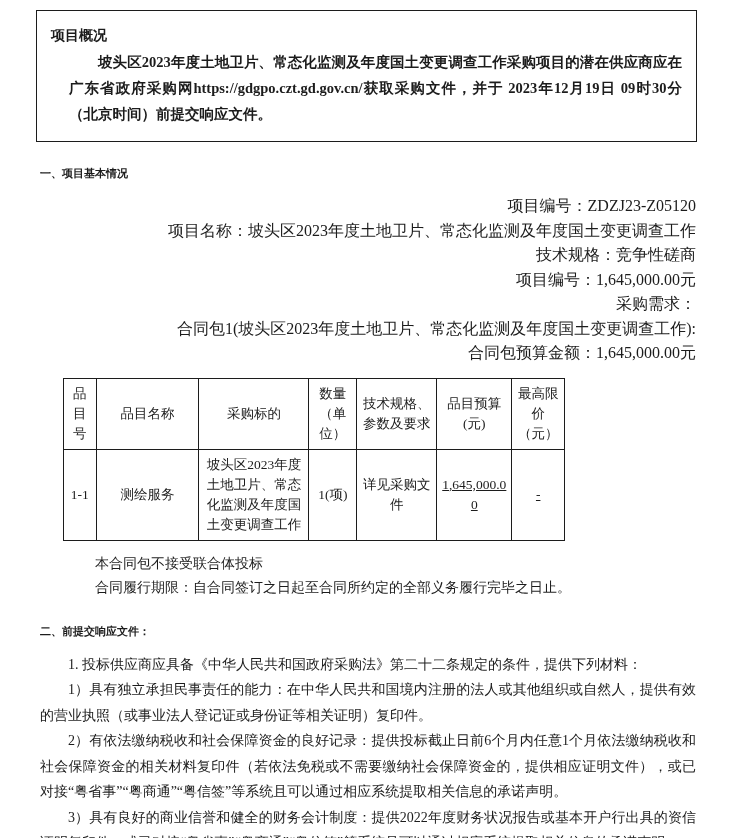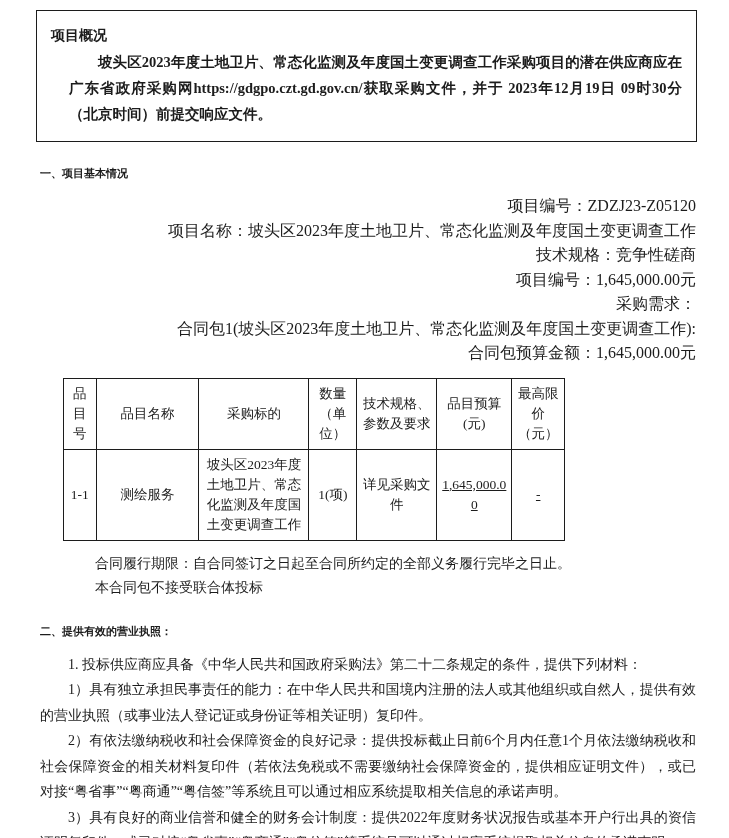--- a/index.html
+++ b/index.html
@@ -140,24 +140,24 @@
         <td>坡头区2023年度土地卫片、常态化监测及年度国土变更调查工作</td>
         <td>1(项)</td>
         <td>详见采购文件</td>
         <td class="cell-right">1,645,000.00</td>
         <td class="cell-right">-</td>
       </tr>
     </tbody>
   </table>
 
   <div class="notes-block">
+    <div class="note-line">本合同包不接受联合体投标</div>
     <div class="note-line">合同履行期限：自合同签订之日起至合同所约定的全部义务履行完毕之日止。</div>
-    <div class="note-line">本合同包不接受联合体投标</div>
   </div>
 
-  <div class="section-heading">二、提供有效的营业执照：</div>
+  <div class="section-heading">二、前提交响应文件：</div>
 
   <p class="para">1. 投标供应商应具备《中华人民共和国政府采购法》第二十二条规定的条件，提供下列材料：</p>
   <p class="para">1）具有独立承担民事责任的能力：在中华人民共和国境内注册的法人或其他组织或自然人，提供有效的营业执照（或事业法人登记证或身份证等相关证明）复印件。</p>
   <p class="para">2）有依法缴纳税收和社会保障资金的良好记录：提供投标截止日前6个月内任意1个月依法缴纳税收和社会保障资金的相关材料复印件（若依法免税或不需要缴纳社会保障资金的，提供相应证明文件），或已对接“粤省事”“粤商通”“粤信签”等系统且可以通过相应系统提取相关信息的承诺声明。</p>
   <p class="para">3）具有良好的商业信誉和健全的财务会计制度：提供2022年度财务状况报告或基本开户行出具的资信证明复印件，或已对接“粤省事”“粤商通”“粤信签”等系统且可以通过相应系统提取相关信息的承诺声明。</p>
 
 </div>
 
 </body></html>

